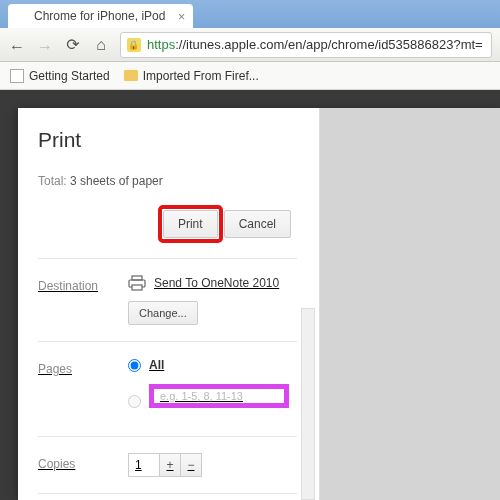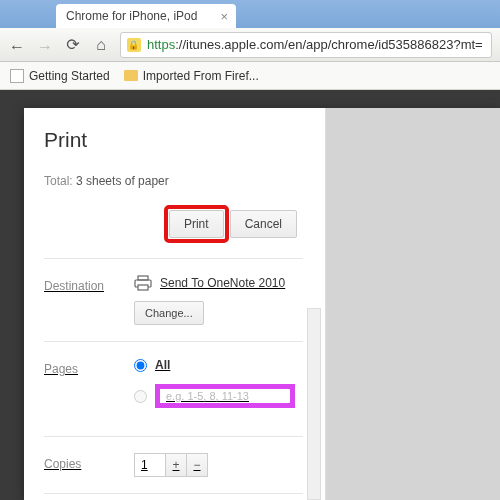--- a/index.html
+++ b/index.html
@@ -1,34 +1,34 @@
 <!DOCTYPE html>
 <html><head>
   <meta charset="utf-8">
   <style>
     * { margin: 0; padding: 0; box-sizing: border-box; font-family: "Segoe UI", Tahoma, Arial, sans-serif; }
     body { width: 500px; height: 500px; overflow: hidden; background: #fff; }
     
     .tab-bar { height: 28px; background: linear-gradient(to bottom, #8fb6e2, #7ba8d8); display: flex; align-items: flex-end; padding-left: 8px; }
-    .tab { background: #fff; height: 24px; display: flex; align-items: center; padding: 0 28px 0 10px; font-size: 12px; color: #444; border-radius: 4px 4px 0 0; position: relative; min-width: 180px; margin-left: 48px; }
+    .tab { background: #fff; height: 24px; display: flex; align-items: center; padding: 0 28px 0 26px; font-size: 12px; color: #444; border-radius: 4px 4px 0 0; position: relative; min-width: 180px; }
     .tab-close { position: absolute; right: 8px; color: #888; font-size: 13px; }
     
     .toolbar { height: 34px; background: linear-gradient(to bottom, #f9f9f7, #e8e8e4); display: flex; align-items: center; padding: 0 8px; gap: 10px; border-bottom: 1px solid #c8c8c4; }
     .nav-icon { color: #555; font-size: 16px; display: inline-flex; width: 18px; justify-content: center; }
     .nav-icon.disabled { color: #bbb; }
     .url-bar { flex: 1; height: 26px; background: #fff; border: 1px solid #ccc; border-radius: 3px; display: flex; align-items: center; padding: 0 6px; font-size: 13px; color: #333; overflow: hidden; white-space: nowrap; }
     .lock-icon { width: 14px; height: 14px; background: #f5d85e; border-radius: 2px; margin-right: 6px; display: inline-flex; align-items: center; justify-content: center; font-size: 9px; }
     .url-https { color: #2b8a3e; }
     
     .bookmark-bar { height: 28px; background: #f9f9f7; display: flex; align-items: center; padding: 0 10px; gap: 14px; border-bottom: 1px solid #d6d6d0; font-size: 12px; color: #333; }
     .bookmark-item { display: flex; align-items: center; gap: 5px; }
     .bm-page-icon { width: 14px; height: 14px; border: 1px solid #aaa; background: #fff; }
     .bm-folder-icon { width: 14px; height: 11px; background: #f4c860; border-radius: 1px; }
     
-    .content-area { position: relative; height: calc(500px - 28px - 34px - 28px); background: #3a3a3a; padding: 18px 0 0 24px; }
+    .content-area { position: relative; height: calc(500px - 28px - 34px - 28px); background: #3a3a3a; padding: 18px 0 0 18px; }
     .print-dialog { background: #fff; width: 100%; height: 100%; display: flex; box-shadow: 0 2px 10px rgba(0,0,0,0.4); }
     .print-left { width: 302px; border-right: 1px solid #ddd; padding: 20px 0 0 20px; position: relative; }
     .print-right { flex: 1; background: #d4d4d4; position: relative; }
     .scrollbar-v { position: absolute; left: 283px; top: 200px; width: 14px; bottom: 0; background: #f0f0f0; border: 1px solid #ddd; }
     
     .print-title { font-size: 21px; color: #333; font-weight: normal; margin-bottom: 22px; }
     .print-total { font-size: 12px; color: #8a8a8a; margin-bottom: 22px; }
     .print-total b { color: #555; font-weight: normal; }
     
     .btn-row { display: flex; gap: 6px; justify-content: flex-end; padding-right: 28px; margin-bottom: 20px; }
@@ -40,21 +40,21 @@
     
     .opt-row { display: flex; padding: 16px 22px 16px 0; font-size: 12px; text-decoration: underline; }
     .opt-label { width: 90px; color: #8a8a8a; padding-top: 4px; }
     .opt-body { flex: 1; }
     .dest-line { display: flex; align-items: center; gap: 8px; color: #333; margin-bottom: 10px; }
     .printer-icon { width: 18px; height: 16px; display: inline-block; }
     .printer-icon svg { display: block; }
     
     .small-btn { height: 24px; padding: 0 10px; font-size: 11px; border: 1px solid #ccc; background: linear-gradient(to bottom, #f8f8f8, #ececec); border-radius: 2px; cursor: pointer; color: #444; }
     
-    .radio-line { display: flex; align-items: center; gap: 8px; margin-bottom: 12px; color: #333; }
+    .radio-line { display: flex; align-items: flex-end; gap: 8px; margin-bottom: 12px; color: #333; }
     input[type=radio] { width: 13px; height: 13px; }
     .range-input { width: 140px; height: 24px; border: 5px solid #d946ef; padding: 0 6px; font-size: 11px; color: #999; }
     .range-input::placeholder { color: #b8b8b8; }
     
     .copies-row { display: flex; align-items: center; gap: 0; }
     .copies-input { width: 32px; height: 24px; border: 1px solid #ccc; text-align: left; padding: 0 6px; font-size: 12px; }
     .step-btn { width: 22px; height: 24px; border: 1px solid #ccc; background: linear-gradient(to bottom, #f8f8f8, #ececec); font-size: 12px; color: #555; cursor: pointer; margin-left: -1px; }
   </style>
 </head>
 <body>

